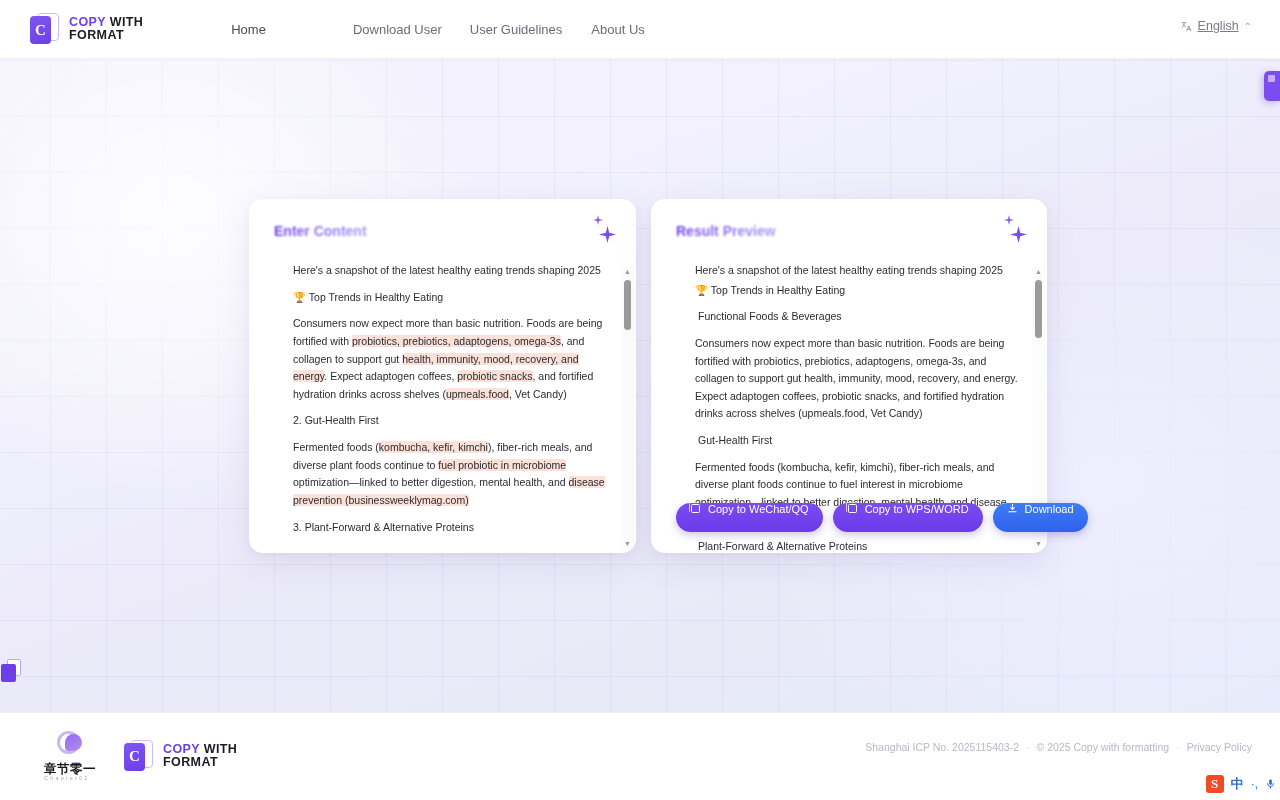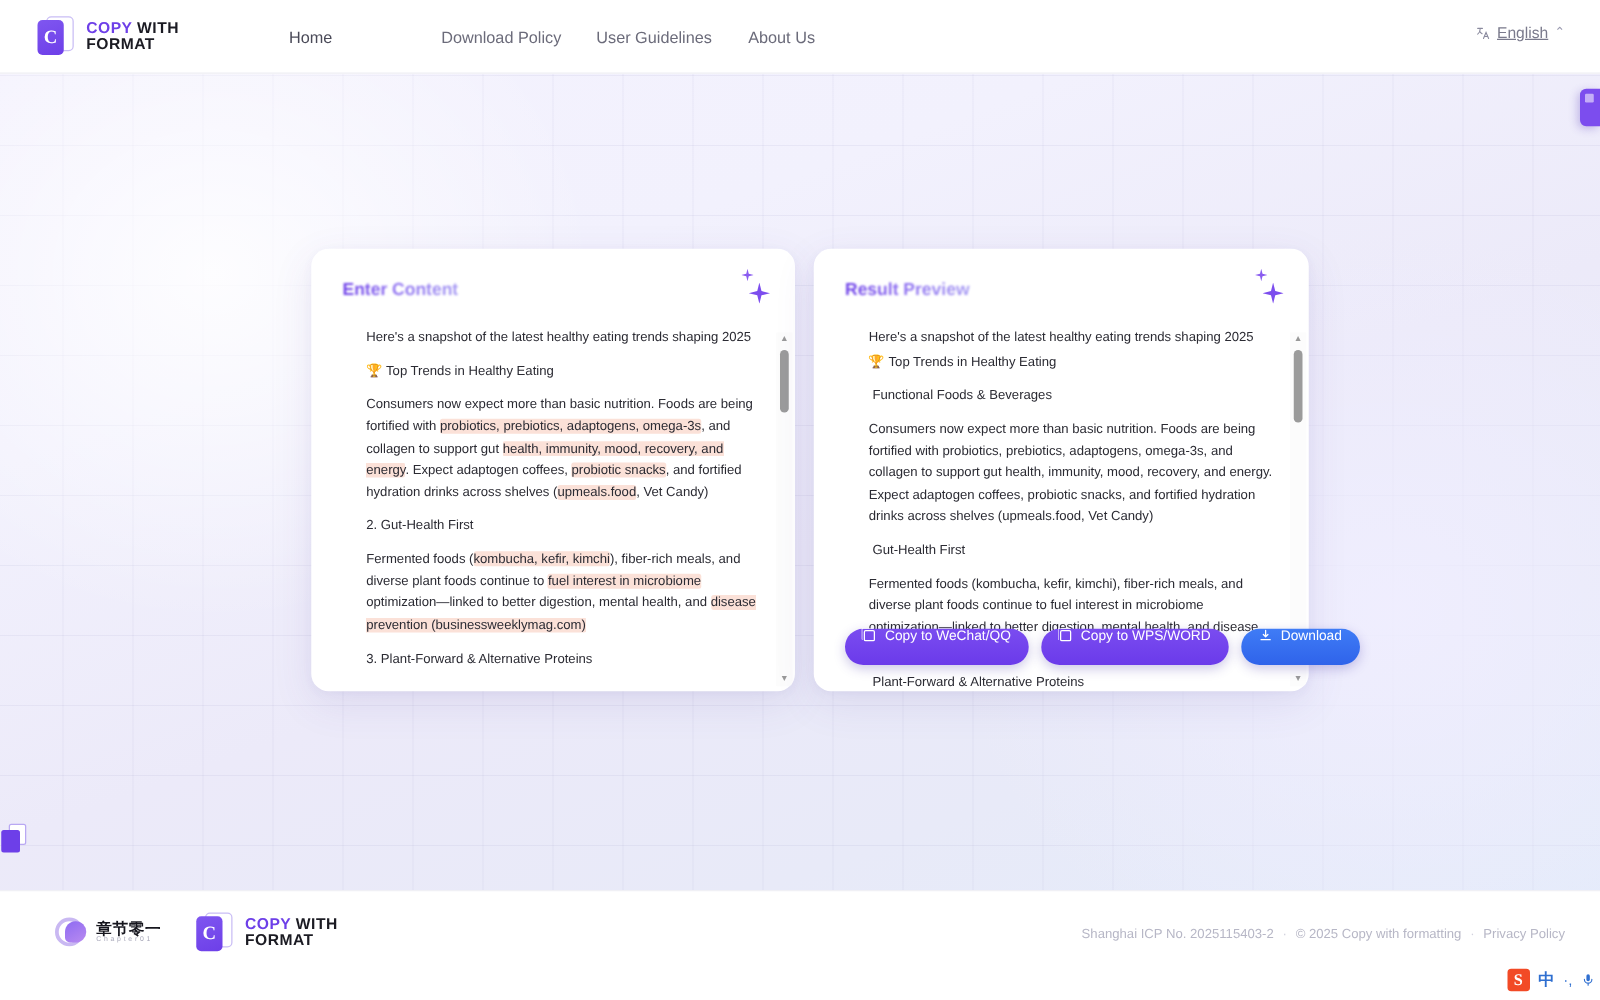--- a/index.html
+++ b/index.html
@@ -227,21 +227,21 @@
     width: 1280px; height: 88px;
     background: #ffffff;
     border-top: 1px solid #f0f0f5;
     z-index: 10;
   }
   #footer-logos {
     position: absolute; left: 44px; top: 730px;
     display: flex; align-items: center; gap: 28px;
     z-index: 12;
   }
-  .ch-logo { display: flex; align-items: center; gap: 7px; }
+  .ch-logo { display: flex; align-items: center; gap: 7px; flex-direction: column; }
   .ch-mark {
     position: relative; width: 26px; height: 26px; flex: none;
   }
   .ch-mark .ring {
     position: absolute; left: 0; top: 1px; width: 23px; height: 23px;
     border: 3px solid #c9b8f2; border-radius: 50%;
   }
   .ch-mark .blob {
     position: absolute; left: 8px; top: 4px; width: 17px; height: 17px;
     background: linear-gradient(150deg, #8e6bf2, #b98bf0);
@@ -297,21 +297,21 @@
       <div class="sheet-front">C</div>
     </div>
     <div id="brand-text">
       <div id="brand-line1"><span class="accent">COPY</span><span> WITH</span></div>
       <div id="brand-line2">FORMAT</div>
     </div>
   </div>
 
   <nav id="nav">
     <a class="nav-link active" style="margin-left:88px;">Home</a>
-    <a class="nav-link" style="margin-left:87px;">Download Policy</a>
+    <a class="nav-link" style="margin-left:87px;">Download User</a>
     <a class="nav-link" style="margin-left:28px;">User Guidelines</a>
     <a class="nav-link" style="margin-left:29px;">About Us</a>
   </nav>
 
   <div id="lang">
     <svg width="13" height="13" viewBox="0 0 24 24">
       <path d="M4 5h7M7.5 5v1.5c0 3-1.6 5.6-3.5 7M10.5 13c-1.6-.9-3-2.4-3.6-4" stroke="#8a8a9e" stroke-width="1.6" fill="none" stroke-linecap="round"></path>
       <path d="M12.5 20l3.8-9 3.8 9M13.9 17h5" stroke="#8a8a9e" stroke-width="1.6" fill="none" stroke-linecap="round"></path>
     </svg>
     <span class="lang-label">English</span>
@@ -326,21 +326,21 @@
       <div class="spark small"></div>
       <div class="spark big"></div>
     </div>
   </div>
   <div class="card-body">
     <div class="doc">
       <p>Here's a snapshot of the latest healthy eating trends shaping 2025</p>
       <p class="h-item"><span class="trophy">🏆</span> <span>Top Trends in Healthy Eating</span></p>
       <p><span>Consumers now expect more than basic nutrition. Foods are being fortified with </span><span class="hl">probiotics, prebiotics, adaptogens, omega-3s</span><span>, and collagen to support gut </span><span class="hl">health, immunity, mood, recovery, and energy</span><span>. Expect adaptogen coffees, </span><span class="hl">probiotic snacks</span><span>, and fortified hydration drinks across shelves (</span><span class="hl">upmeals.food</span><span>, Vet Candy)</span></p>
       <p class="h-item"><span>2.</span> <span>Gut-Health First</span></p>
-      <p><span>Fermented foods (</span><span class="hl">kombucha, kefir, kimchi</span><span>), fiber-rich meals, and diverse plant foods continue to </span><span class="hl">fuel interest in microbiome</span><span> optimization—linked to better digestion, mental health, and </span><span class="hl">disease prevention (businessweeklymag.com)</span></p>
+      <p><span>Fermented foods (</span><span class="hl">kombucha, kefir, kimchi</span><span>), fiber-rich meals, and diverse plant foods continue to </span><span class="hl">fuel probiotic in microbiome</span><span> optimization—linked to better digestion, mental health, and </span><span class="hl">disease prevention (businessweeklymag.com)</span></p>
       <p class="h-item"><span>3.</span> <span>Plant-Forward &amp; Alternative Proteins</span></p>
 
     </div>
     <div class="sbar" id="sbar-left">
       <div class="arrow up">▲</div>
       <div class="thumb"></div>
       <div class="arrow down">▼</div>
     </div>
   </div>
 </div>

